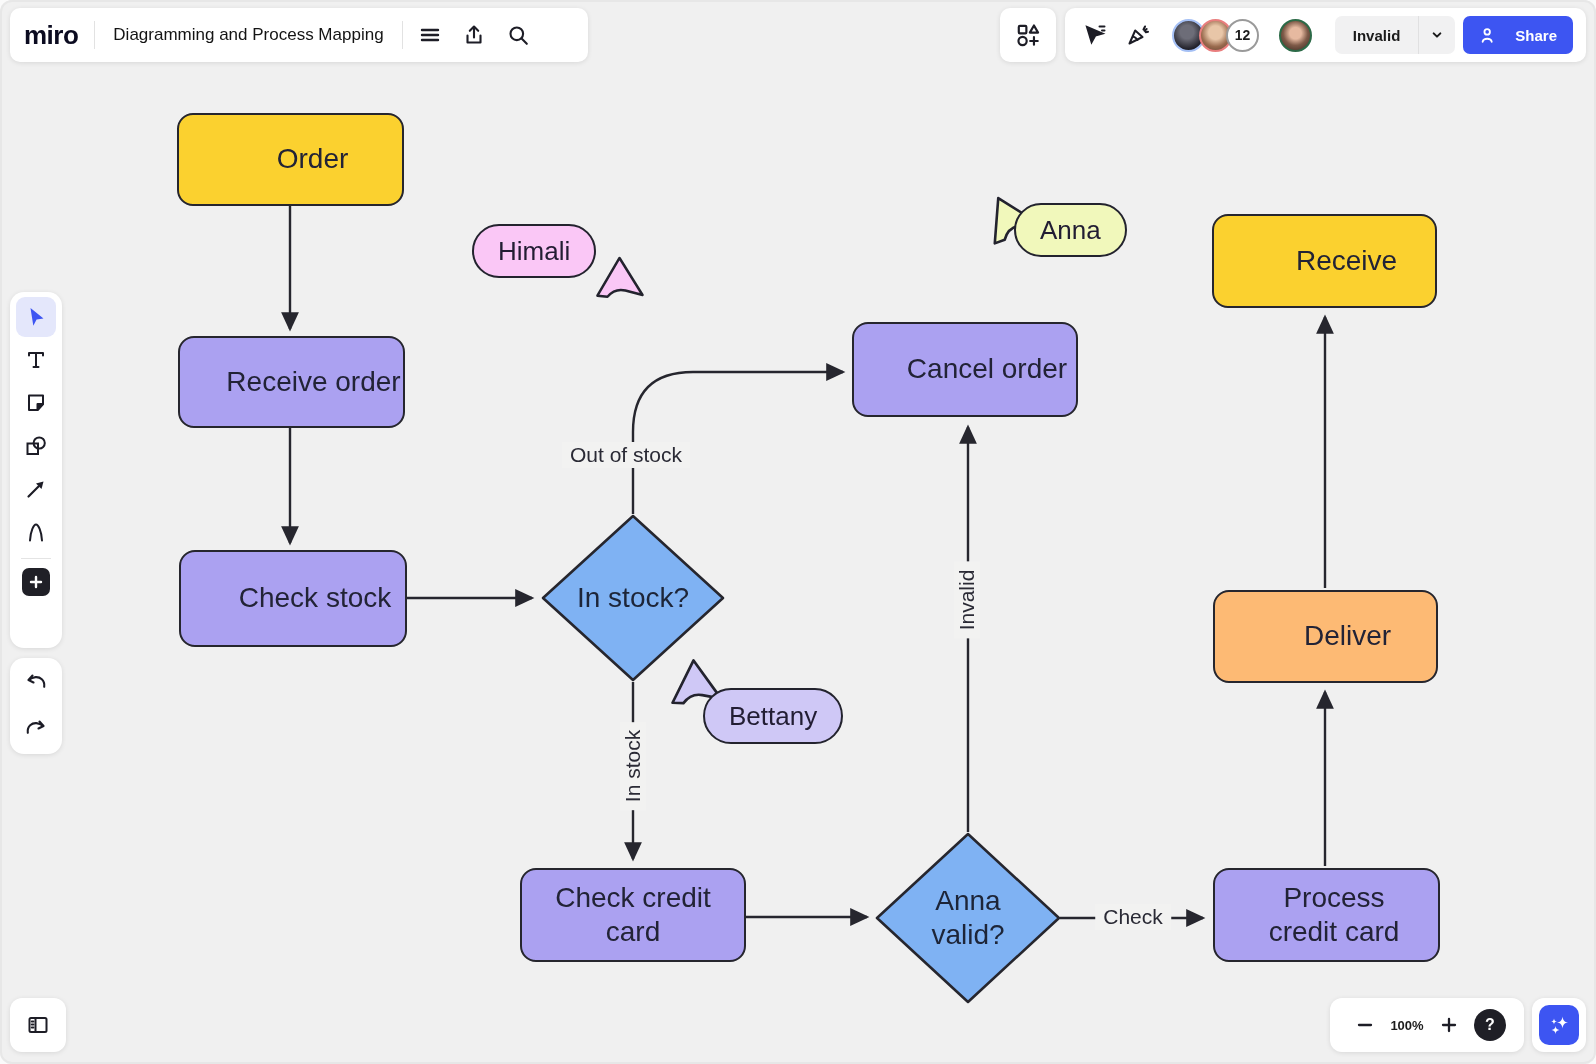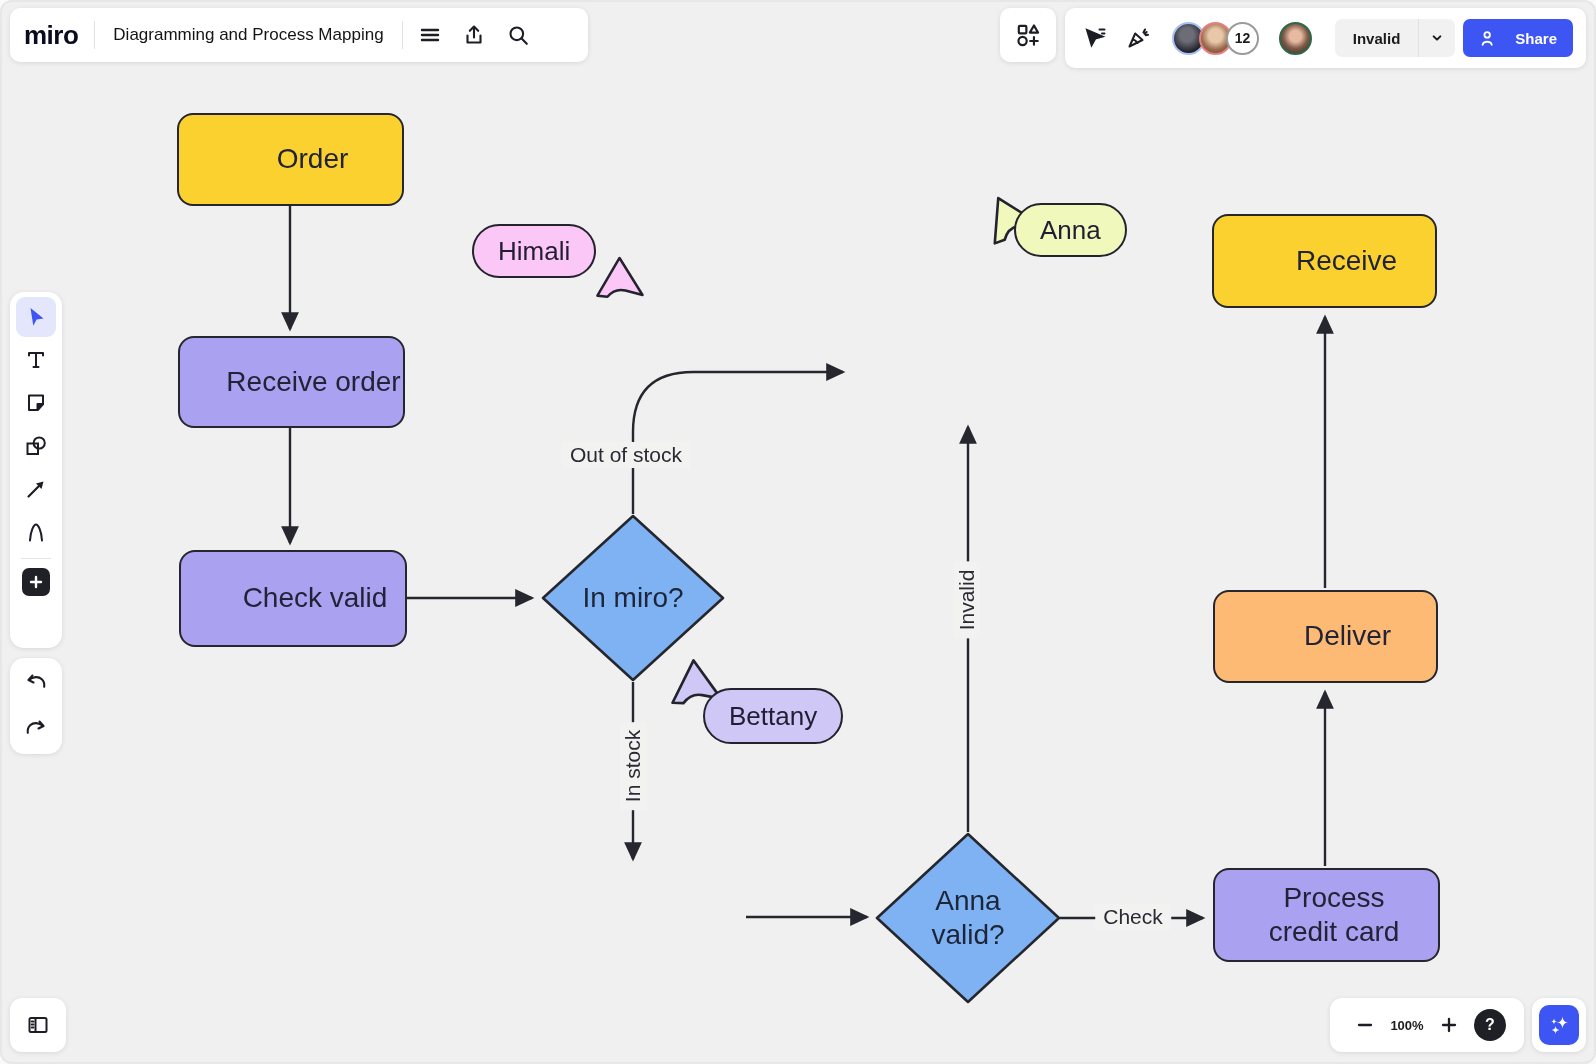--- a/index.html
+++ b/index.html
@@ -12,21 +12,21 @@
   svg{display:block;}
   .vdiv{width:1px;height:28px;background:#e2e2e2;flex:0 0 auto;}
 
   
   .tl{left:10px;top:8px;width:578px;height:54px;padding:0 14px;gap:10px;box-sizing:border-box;}
   .logo{font-size:26px;font-weight:800;color:#0b0b20;letter-spacing:-.5px;margin-right:6px;}
   .title{font-size:17px;font-weight:500;color:#141414;white-space:nowrap;margin:0 8px;}
 
   
   .shapescard{left:1000px;top:8px;width:56px;height:54px;justify-content:center;}
-  .tr{left:1065px;top:8px;width:521px;height:60px;padding:0 13px;box-sizing:border-box;gap:8px;}
+  .tr{left:1065px;top:8px;width:521px;height:54px;padding:0 13px;box-sizing:border-box;gap:8px;}
   .avstack{display:flex;align-items:center;margin-left:10px;}
   .av{width:33px;height:33px;border-radius:50%;border:2.5px solid #999;box-sizing:border-box;flex:0 0 auto;}
   .av+.av{margin-left:-6px;}
   .av1{background:radial-gradient(circle at 45% 38%,#6d6d78 0 28%,#23232c 70%,#101018);}
   .av2{background:radial-gradient(circle at 50% 40%,#e8c6a8 0 30%,#9a6b4e 62%,#5d4030);}
   .av3{background:radial-gradient(circle at 50% 42%,#e6b9a0 0 26%,#7e5a48 55%,#31241e);}
   .avcount{background:#fff;display:flex;align-items:center;justify-content:center;
     font-size:14px;font-weight:700;color:#1c1c1c;}
   .present{margin-left:auto;height:38px;background:#F1F1F2;border-radius:7px;display:flex;align-items:center;cursor:pointer;}
   .present .plabel{font-size:15px;font-weight:700;color:#1b1b1b;padding:0 18px;}
@@ -97,26 +97,28 @@
     <path class="edge" d="M968,832 V427" marker-end="url(#ah)"></path>
     <path class="edge" d="M1060,918 H1203" marker-end="url(#ah)"></path>
     <path class="edge" d="M1325,866 V692" marker-end="url(#ah)"></path>
     <path class="edge" d="M1325,588 V317" marker-end="url(#ah)"></path>
     <polygon class="diamond" points="633,516 723,598 633,680 543,598" style="fill: rgb(127, 178, 243);"></polygon>
     <polygon class="diamond" points="968,834 1059,918 968,1002 877,918" style="fill: rgb(127, 178, 243);"></polygon>
   </svg>
 
   <div class="node" style="left: 177px; top: 113px; width: 227px; height: 93px; background: rgb(251, 209, 47);">Order</div>
   <div class="node" style="left: 178px; top: 336px; width: 227px; height: 92px; background: rgb(171, 161, 241);">Receive order</div>
-  <div class="node" style="left: 179px; top: 550px; width: 228px; height: 97px; background: rgb(171, 161, 241);">Check valid</div>
+  <div class="node" style="left: 179px; top: 550px; width: 228px; height: 97px; background: rgb(171, 161, 241);">Check stock</div>
+  <div class="node" style="left: 852px; top: 322px; width: 226px; height: 95px; background: rgb(171, 161, 241);">Cancel order</div>
+  <div class="node wrap" style="left: 520px; top: 868px; width: 226px; height: 94px; background: rgb(171, 161, 241);">Check credit card</div>
   <div class="node wrap" style="left: 1213px; top: 868px; width: 227px; height: 94px; background: rgb(171, 161, 241); padding-left: 43px;">Process credit card</div>
   <div class="node" style="left: 1213px; top: 590px; width: 225px; height: 93px; background: #fdba74;">Deliver</div>
   <div class="node" style="left: 1212px; top: 214px; width: 225px; height: 94px; background: rgb(251, 209, 47);">Receive</div>
 
-  <div class="dlabel" style="left:633px;top:598px;">In miro?</div>
+  <div class="dlabel" style="left:633px;top:598px;">In stock?</div>
   <div class="dlabel" style="left:968px;top:918px;width:120px;">Anna valid?</div>
 
   <div class="elabel" style="left:626px;top:455px;">Out of stock</div>
   <div class="elabel vert" style="left:633px;top:766px;">In stock</div>
   <div class="elabel vert" style="left:967px;top:600px;">Invalid</div>
   <div class="elabel" style="left:1133px;top:917px;">Check</div>
 
   <div class="collab">
     <svg class="ptr" style="left:598px;top:256px;transform:rotate(18deg);" width="50" height="50" viewBox="0 0 48 48">
       <path d="M5,45 L14,4 L46,31 L29,32 C22,32.5 17,37 14.5,43 Z" style="fill: rgb(250, 199, 246);"></path>

